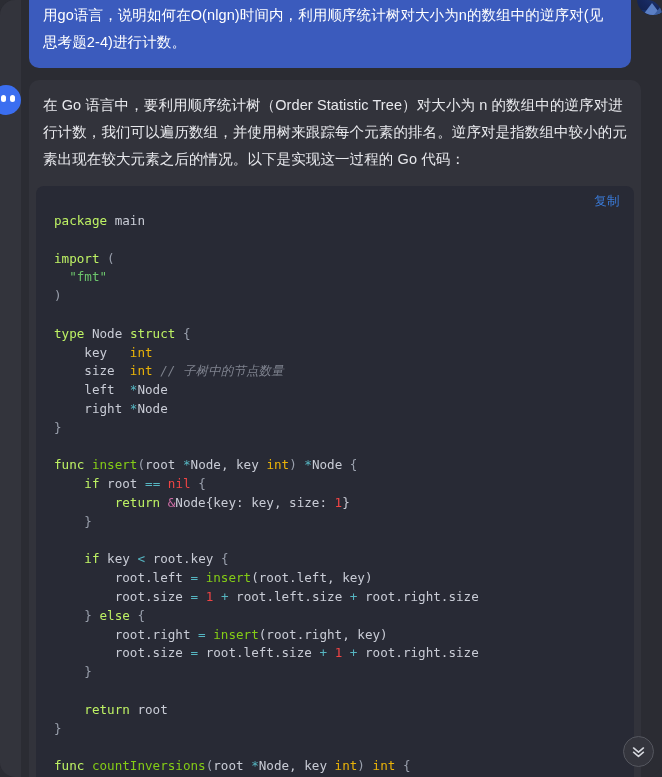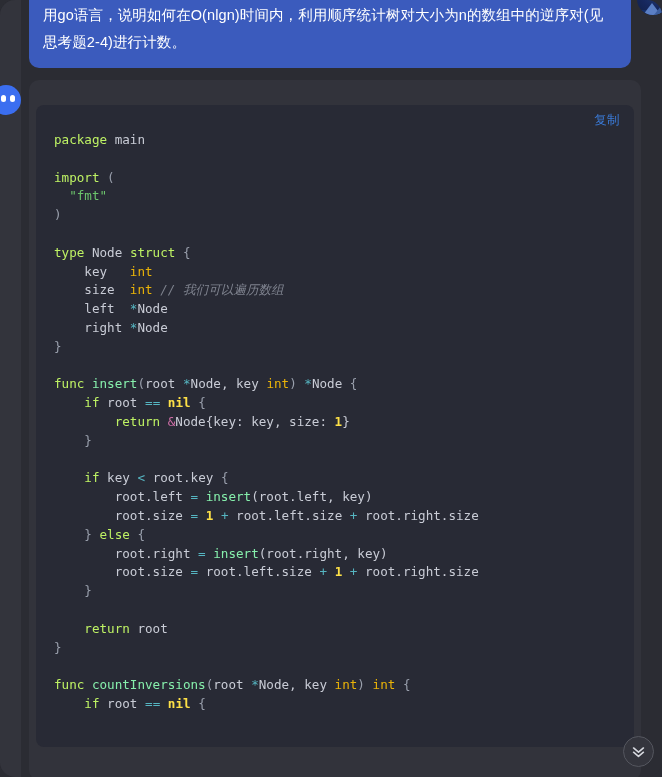--- a/index.html
+++ b/index.html
@@ -152,24 +152,24 @@
     font-family: "DejaVu Sans Mono", "Liberation Mono", monospace;
     font-size: 12.6px;
     line-height: 18.8px;
     color: #c9ccd6;
     white-space: pre;
     overflow: hidden;
   }
 
   
   .kw  { color: #bef264; }   
-  .fn  { color: #86efac; }   
+  .fn  { color: #84cc16; }   
   .typ { color: #eab308; }   
   .str { color: #6cc46c; }   
-  .num { color: #fde047; font-weight: bold; }   
+  .num { color: #ef4444; }   
   .op  { color: #56b6c2; }   
   .pun { color: #9aa0ad; }   
   .cmt { color: #7f838f; font-style: italic; }
   .pln { color: #c9ccd6; text-align: center; }
   .amp { color: #d16fa8; }
 
   
   .scroll-btn {
     position: absolute;
     right: 8px;
@@ -206,34 +206,35 @@
 
   <div class="assistant-row">
 
     <div class="bot-avatar">
       <span class="bot-eye l"></span>
       <span class="bot-eye r"></span>
     </div>
 
     <div class="assistant-bubble">
 
+      <div class="assistant-text">在 Go 语言中，要利用顺序统计树（Order Statistic Tree）对大小为 n 的数组中的逆序对进行计数，我们可以遍历数组，并使用树来跟踪每个元素的排名。逆序对是指数组中较小的元素出现在较大元素之后的情况。以下是实现这一过程的 Go 代码：</div>
 
       <div class="code-wrap">
 
         <div class="copy-btn">复制</div>
 
         <pre class="code"><span class="kw">package</span> <span class="pln">main</span>
 
 <span class="kw">import</span> <span class="pun">(</span>
   <span class="str">"fmt"</span>
 <span class="pun">)</span>
 
 <span class="kw">type</span> <span class="pln">Node</span> <span class="kw">struct</span> <span class="pun">{</span>
     <span class="pln">key</span>   <span class="typ">int</span>
-    <span class="pln">size</span>  <span class="typ">int</span> <span class="cmt">// 我们可以遍历数组</span>
+    <span class="pln">size</span>  <span class="typ">int</span> <span class="cmt">// 子树中的节点数量</span>
     <span class="pln">left</span>  <span class="op">*</span><span class="pln">Node</span>
     <span class="pln">right</span> <span class="op">*</span><span class="pln">Node</span>
 <span class="pun">}</span>
 
 <span class="kw">func</span> <span class="fn">insert</span><span class="pun">(</span><span class="pln">root </span><span class="op">*</span><span class="pln">Node, key </span><span class="typ">int</span><span class="pun">)</span> <span class="op">*</span><span class="pln">Node</span> <span class="pun">{</span>
     <span class="kw">if</span> <span class="pln">root</span> <span class="op">==</span> <span class="num">nil</span> <span class="pun">{</span>
         <span class="kw">return</span> <span class="amp">&amp;</span><span class="pln">Node{key: key, size: </span><span class="num">1</span><span class="pln">}</span>
     <span class="pun">}</span>
 
     <span class="kw">if</span> <span class="pln">key</span> <span class="op">&lt;</span> <span class="pln">root.key</span> <span class="pun">{</span>

